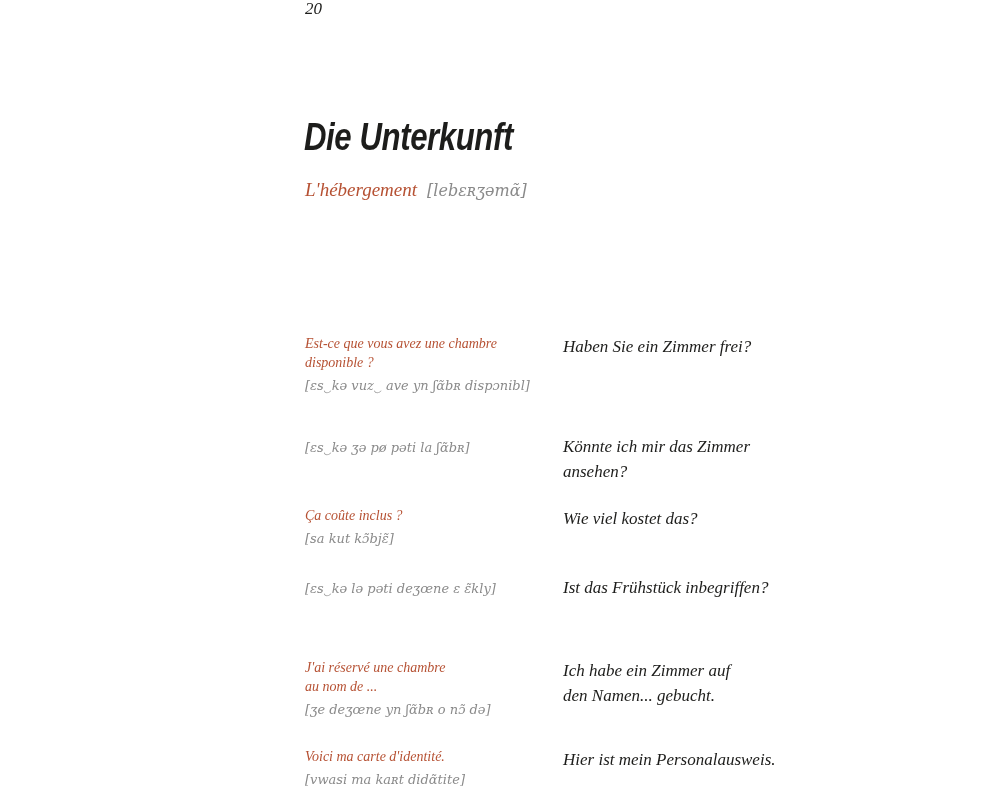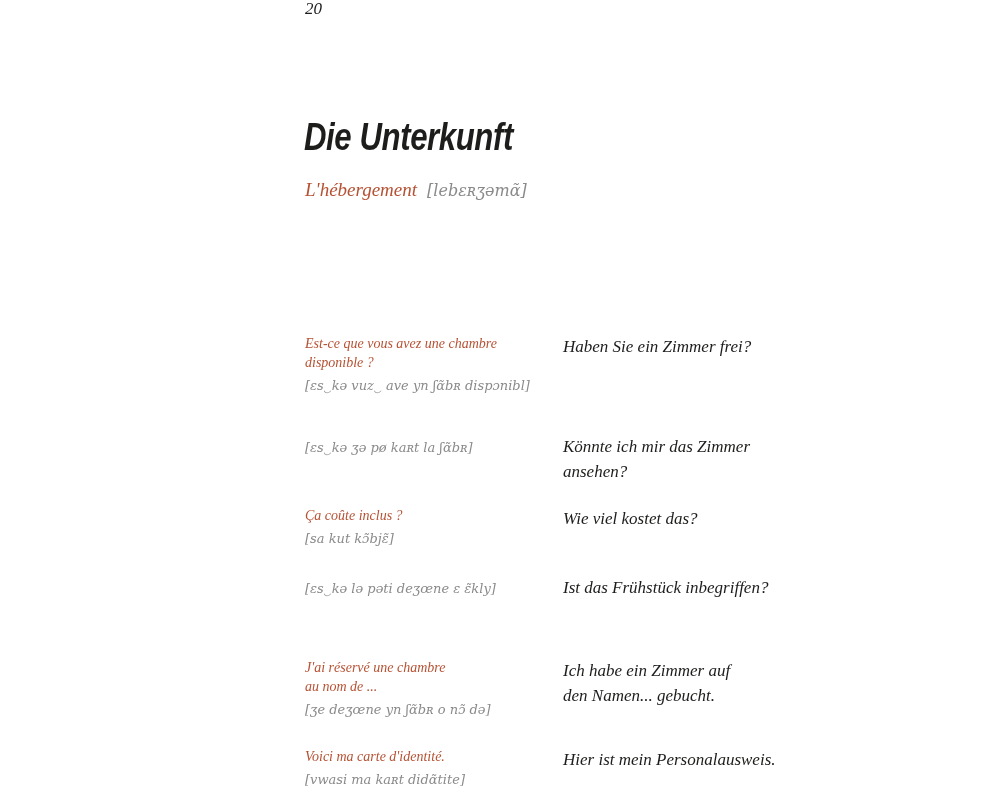--- a/index.html
+++ b/index.html
@@ -109,21 +109,21 @@
 disponible ?</div>
       <div class="phon">[ɛs‿kə vuz‿ ave yn ʃɑ̃bʀ dispɔnibl]</div>
     </div>
     <div class="de-col">
       <div class="de-text">Haben Sie ein Zimmer frei?</div>
     </div>
   </div>
 
   <div class="row" style="top:434px">
     <div class="fr-col">
-      <div class="phon">[ɛs‿kə ʒə pø kaʀt la ʃɑ̃bʀ]</div>
+      <div class="phon">[ɛs‿kə ʒə pø pəti la ʃɑ̃bʀ]</div>
     </div>
     <div class="de-col">
       <div class="de-text">Könnte ich mir das Zimmer
 ansehen?</div>
     </div>
   </div>
 
   <div class="row" style="top:506px">
     <div class="fr-col">
       <div class="fr-text">Ça coûte inclus ?</div>

